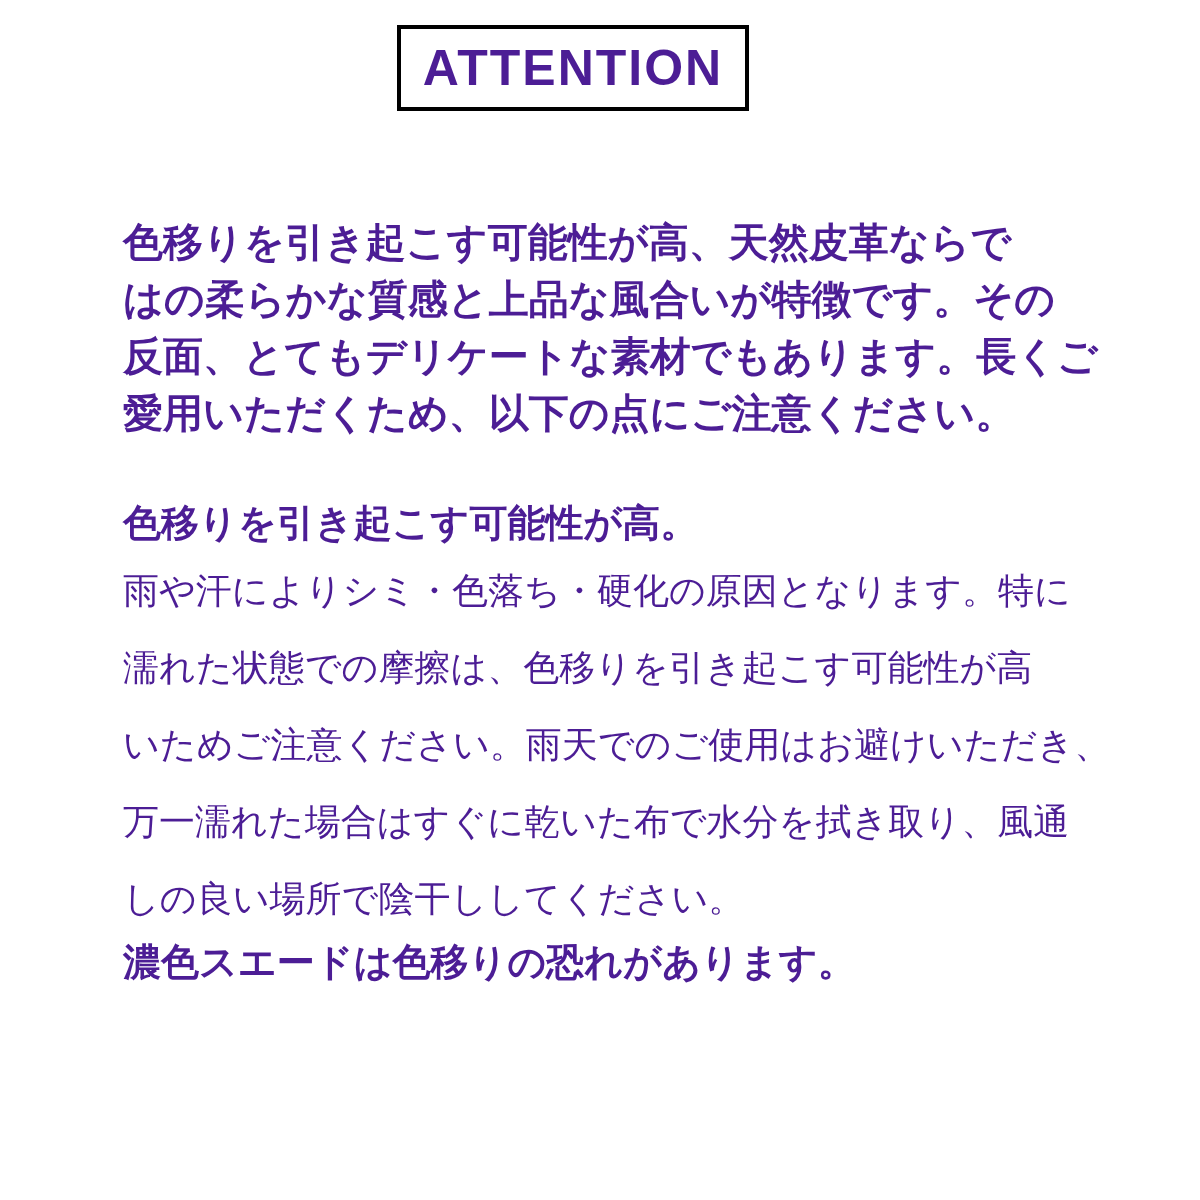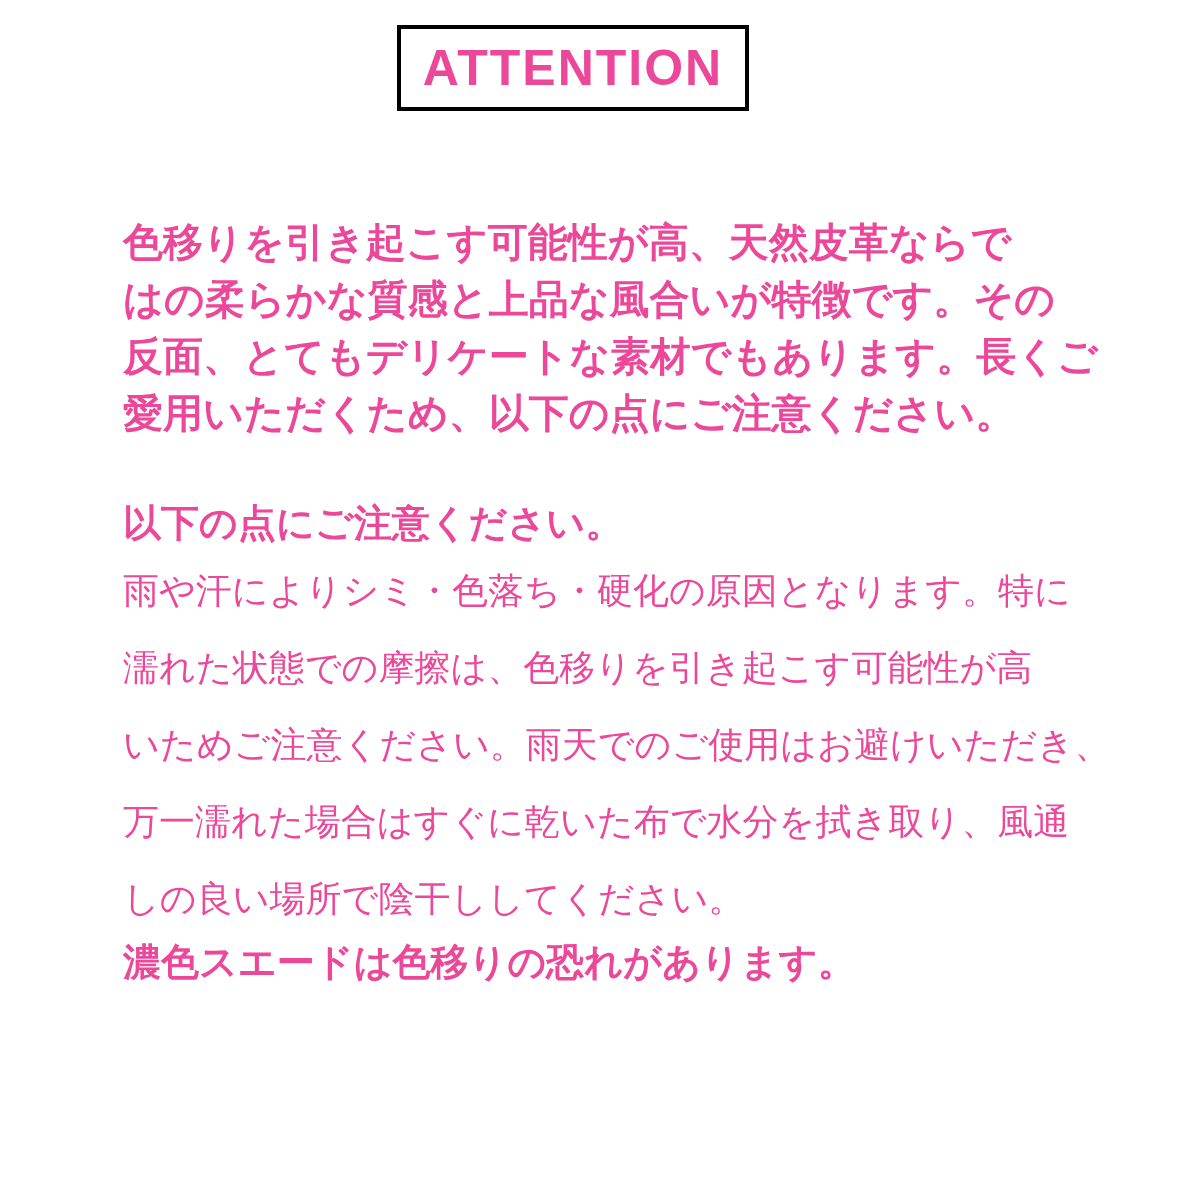--- a/index.html
+++ b/index.html
@@ -5,21 +5,21 @@
   html, body {
     margin: 0;
     padding: 0;
     background: #ffffff;
   }
   .page {
     position: relative;
     width: 1200px;
     height: 1200px;
     background: #ffffff;
-    color: #ec4899;
+    color: #4c1d95;
     font-family: "Liberation Sans", "DejaVu Sans", sans-serif;
     overflow: hidden;
   }
   .attention-box {
     position: absolute;
     left: 397px;
     top: 25px;
     width: 344px;
     height: 78px;
     border: 4px solid #000000;
@@ -77,21 +77,21 @@
   <div class="attention-box">
     <span class="attention-title">ATTENTION</span>
   </div>
 
   <p class="text-block intro-paragraph">色移りを引き起こす可能性が高、天然皮革ならで
 はの柔らかな質感と上品な風合いが特徴です。その
 反面、とてもデリケートな素材でもあります。長くご
 愛用いただくため、以下の点にご注意ください。</p>
 
   <div class="text-block section section-1">
-    <h2 class="section-heading">以下の点にご注意ください。</h2>
+    <h2 class="section-heading">色移りを引き起こす可能性が高。</h2>
     <p class="section-body">雨や汗によりシミ・色落ち・硬化の原因となります。特に
 濡れた状態での摩擦は、色移りを引き起こす可能性が高
 いためご注意ください。雨天でのご使用はお避けいただき、
 万一濡れた場合はすぐに乾いた布で水分を拭き取り、風通
 しの良い場所で陰干ししてください。</p>
   </div>
 
   <div class="text-block section section-2">
     <h2 class="section-heading">濃色スエードは色移りの恐れがあります。</h2>
   </div>

